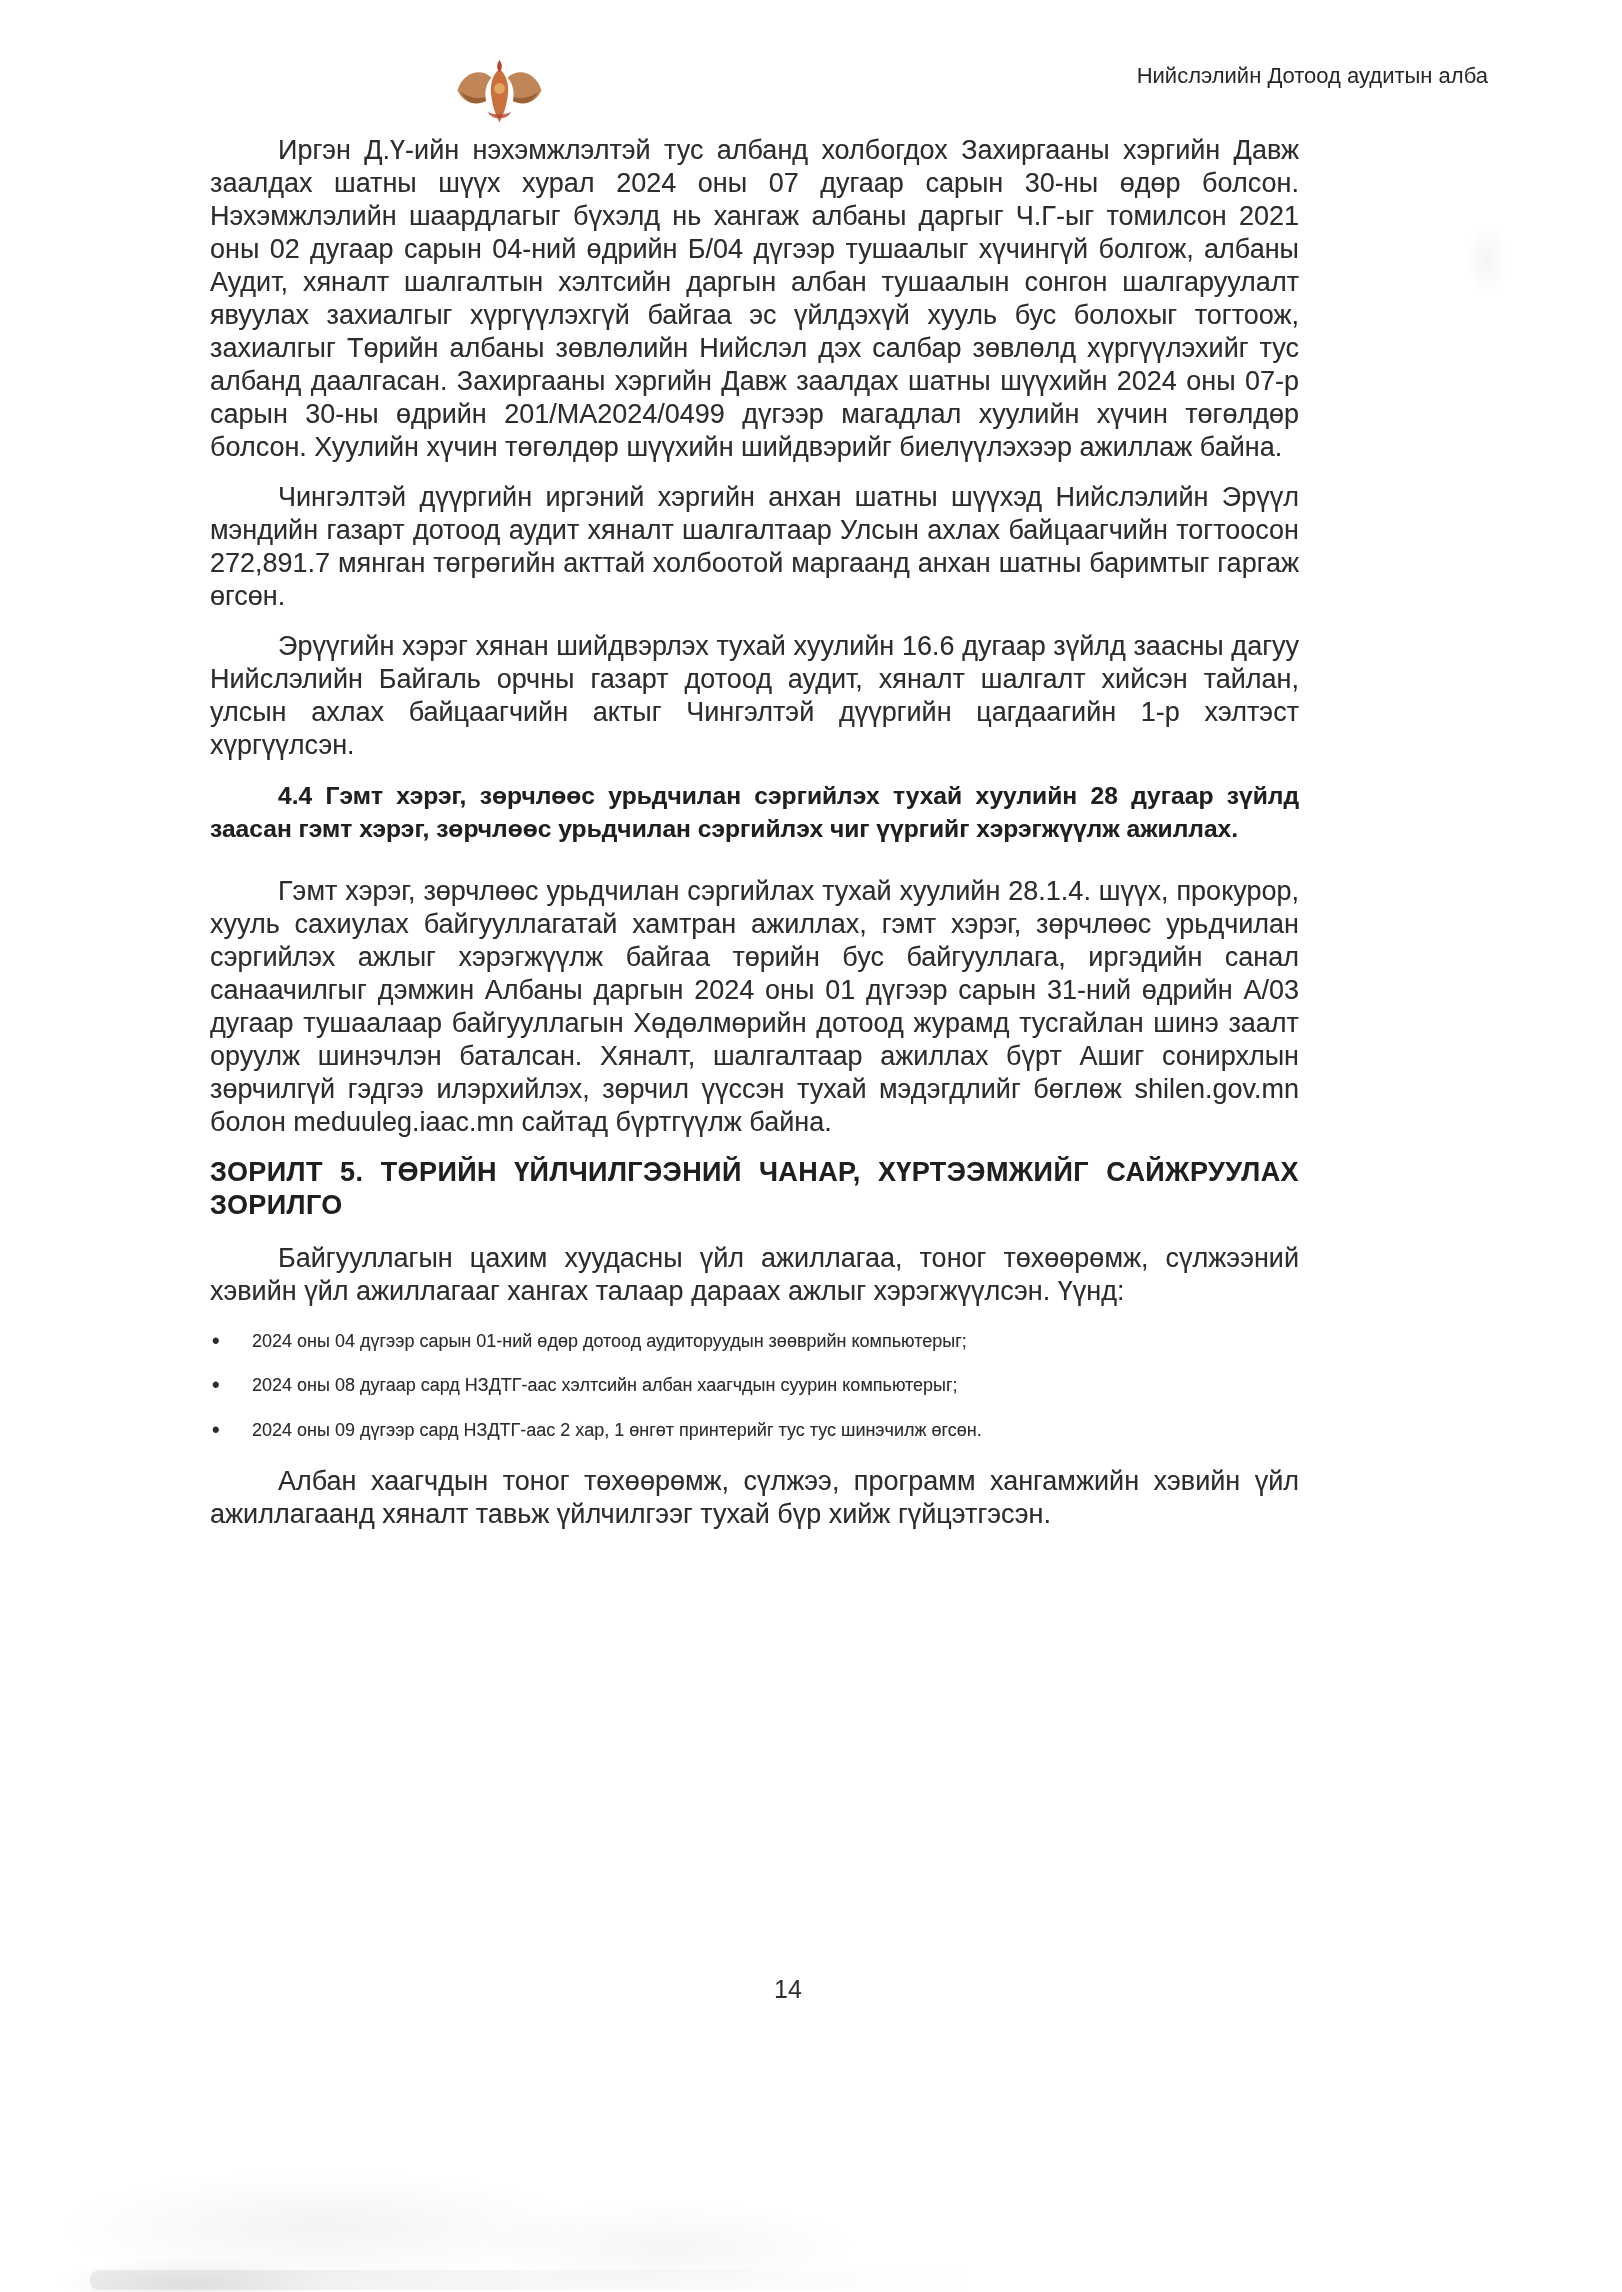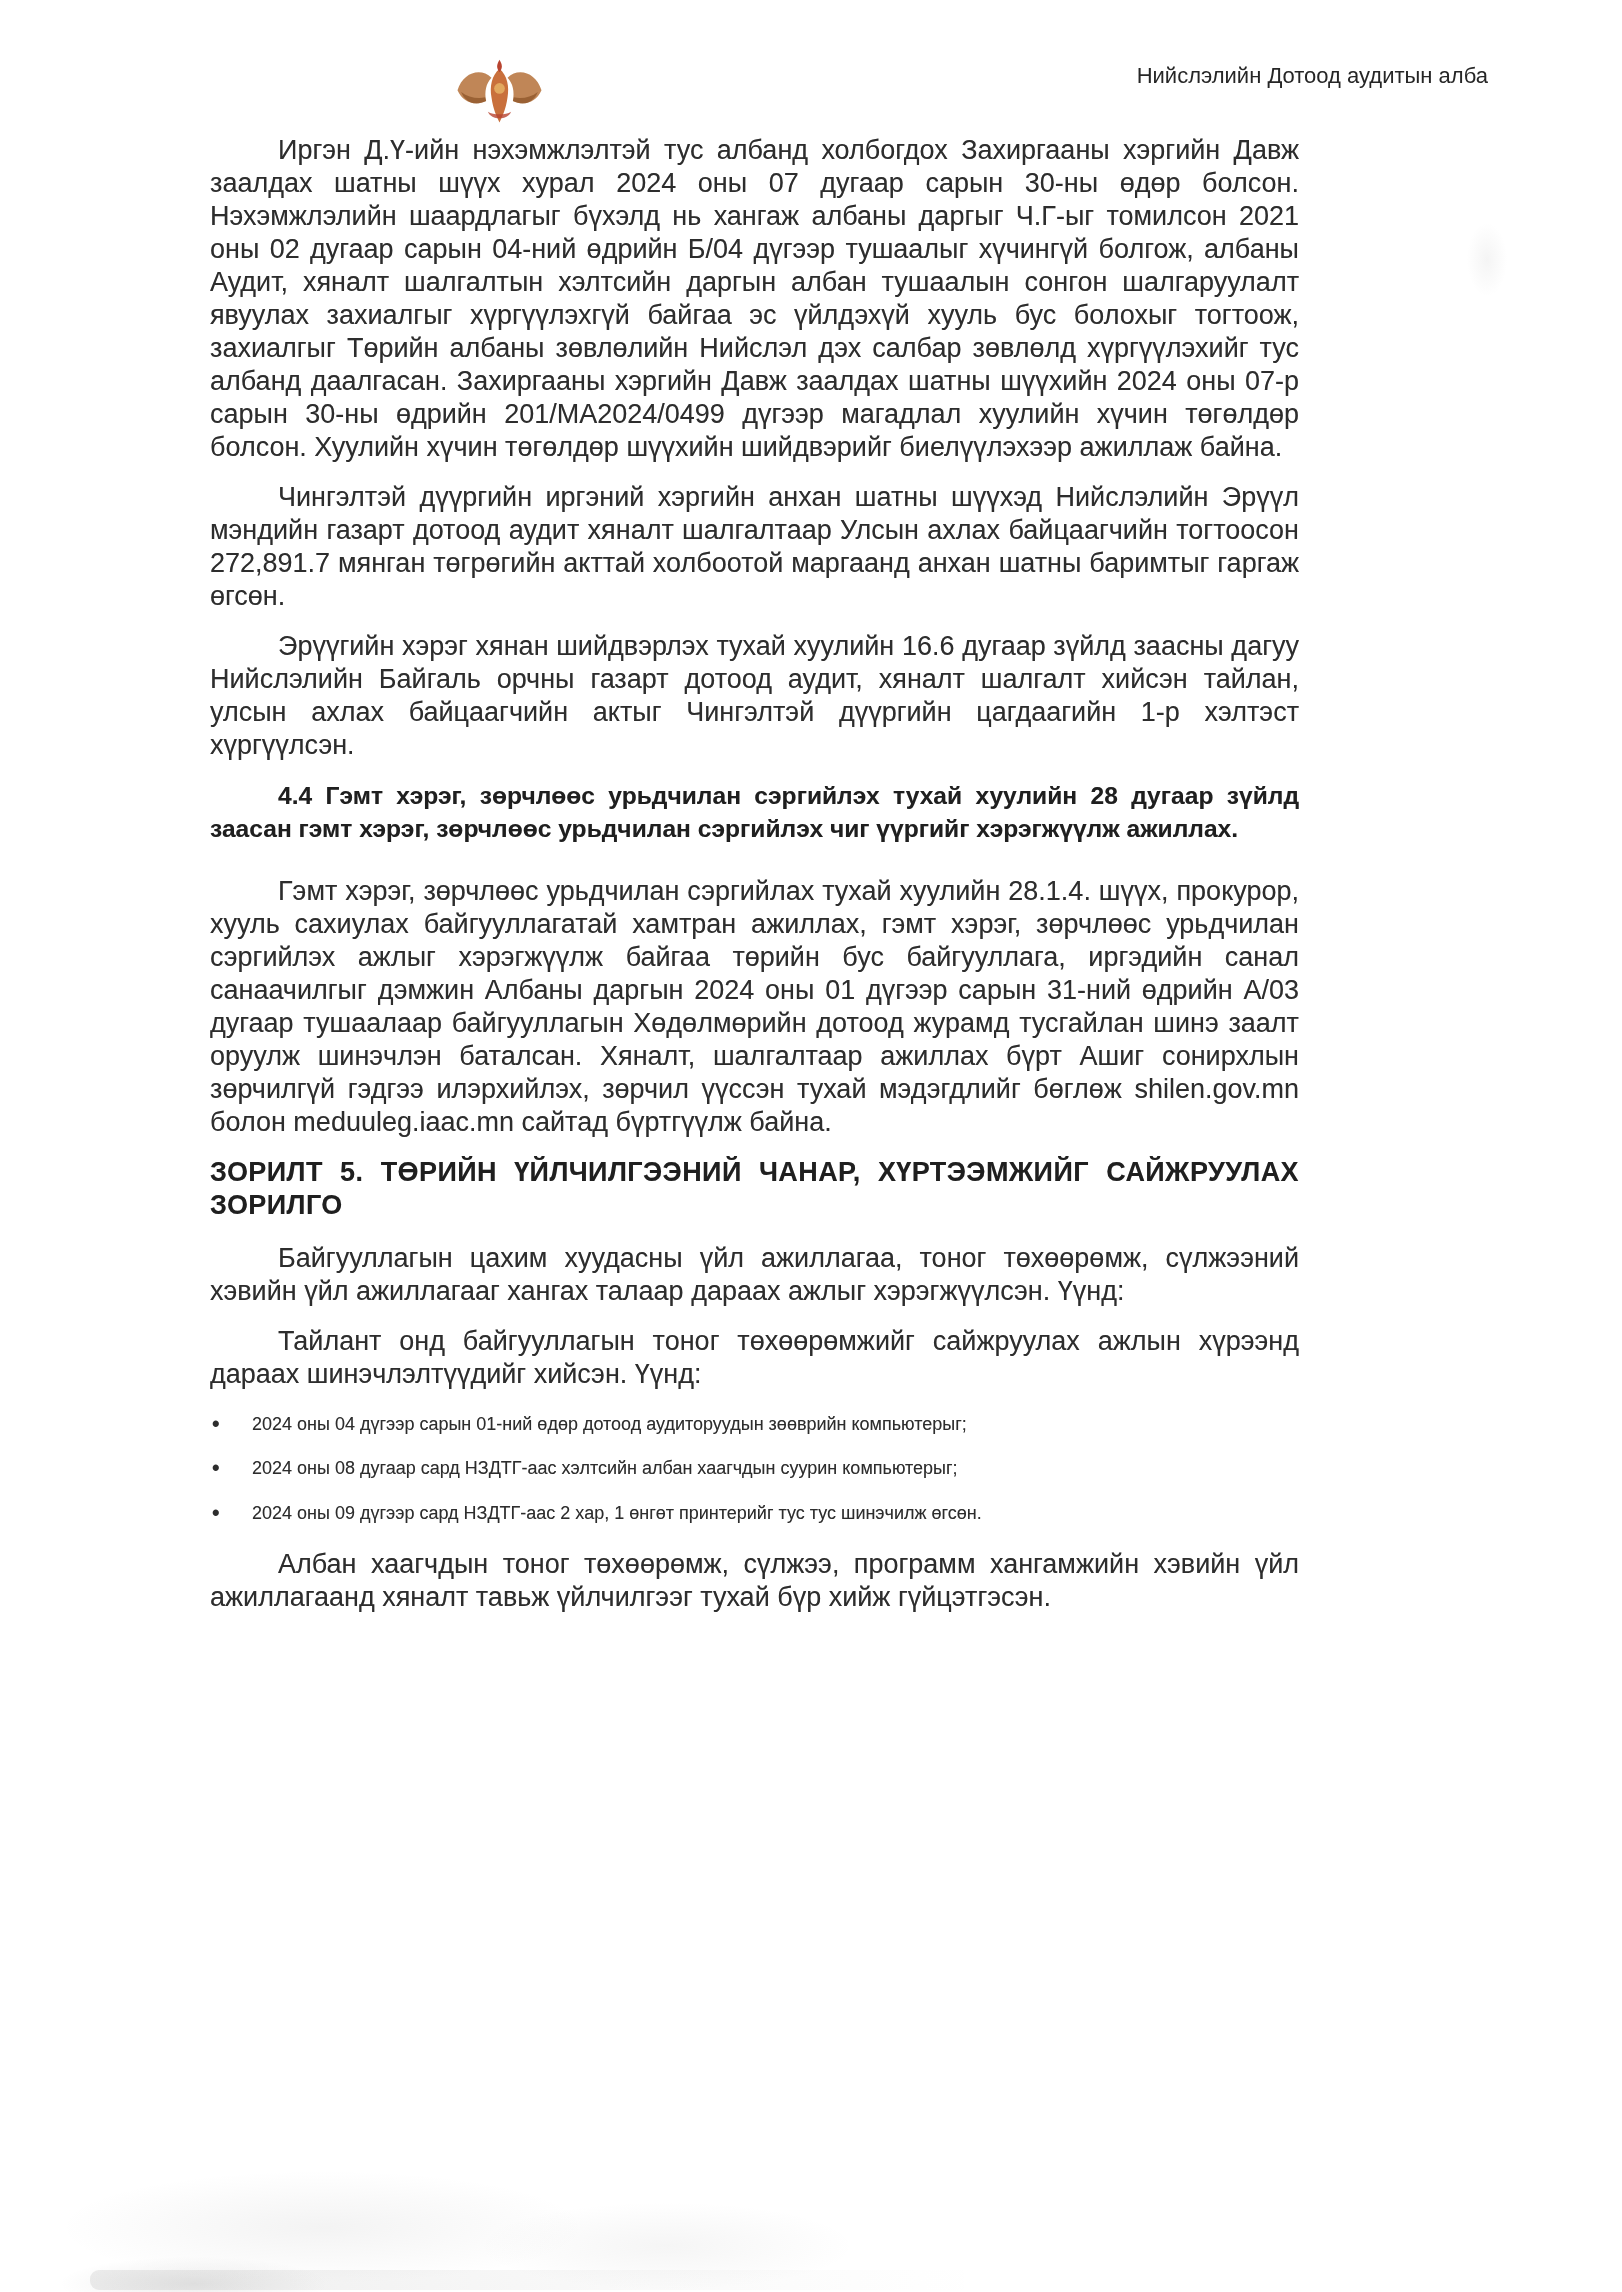--- a/index.html
+++ b/index.html
@@ -125,40 +125,40 @@
     <p class="para indent heading-44">4.4 Гэмт хэрэг, зөрчлөөс урьдчилан сэргийлэх тухай хуулийн 28 дугаар зүйлд заасан гэмт хэрэг, зөрчлөөс урьдчилан сэргийлэх чиг үүргийг хэрэгжүүлж ажиллах.</p>
 
     <p class="para indent">Гэмт хэрэг, зөрчлөөс урьдчилан сэргийлах тухай хуулийн 28.1.4. шүүх, прокурор, хууль сахиулах байгууллагатай хамтран ажиллах, гэмт хэрэг, зөрчлөөс урьдчилан сэргийлэх ажлыг хэрэгжүүлж байгаа төрийн бус байгууллага, иргэдийн санал санаачилгыг дэмжин Албаны даргын 2024 оны 01 дүгээр сарын 31-ний өдрийн А/03 дугаар тушаалаар байгууллагын Хөдөлмөрийн дотоод журамд тусгайлан шинэ заалт оруулж шинэчлэн баталсан. Хяналт, шалгалтаар ажиллах бүрт Ашиг сонирхлын зөрчилгүй гэдгээ илэрхийлэх, зөрчил үүссэн тухай мэдэгдлийг бөглөж shilen.gov.mn болон meduuleg.iaac.mn сайтад бүртгүүлж байна.</p>
 
     <p class="para goal-heading">ЗОРИЛТ 5. ТӨРИЙН ҮЙЛЧИЛГЭЭНИЙ ЧАНАР, ХҮРТЭЭМЖИЙГ САЙЖРУУЛАХ ЗОРИЛГО</p>
 
 
     <p class="para indent">Байгууллагын цахим хуудасны үйл ажиллагаа, тоног төхөөрөмж, сүлжээний хэвийн үйл ажиллагааг хангах талаар дараах ажлыг хэрэгжүүлсэн. Үүнд:</p>
 
 
-    <p class="para indent">Тайлант онд байгууллагын тоног төхөөрөмжийг сайжруулах ажлын хүрээнд дараах шинэчлэлтүүдийг хийсэн. Үүнд:</p>
 
     <ul class="bullets">
       <li class="bullet-item">
         <span class="bullet-marker">•</span>
         <span class="bullet-text">2024 оны 04 дүгээр сарын 01-ний өдөр дотоод аудиторуудын зөөврийн компьютерыг;</span>
       </li>
       <li class="bullet-item">
         <span class="bullet-marker">•</span>
         <span class="bullet-text">2024 оны 08 дугаар сард НЗДТГ-аас хэлтсийн албан хаагчдын суурин компьютерыг;</span>
       </li>
       <li class="bullet-item">
         <span class="bullet-marker">•</span>
         <span class="bullet-text">2024 оны 09 дүгээр сард НЗДТГ-аас 2 хар, 1 өнгөт принтерийг тус тус шинэчилж өгсөн.</span>
       </li>
     </ul>
 
     <p class="para indent">Албан хаагчдын тоног төхөөрөмж, сүлжээ, программ хангамжийн хэвийн үйл ажиллагаанд хяналт тавьж үйлчилгээг тухай бүр хийж гүйцэтгэсэн.</p>
 
   </div>
 
+  <div class="footer">14</div>
 
   <div class="artifact artifact-1"></div>
   <div class="artifact artifact-2"></div>
   <div class="artifact artifact-3"></div>
 
 </div>
 
 
 </body></html>

